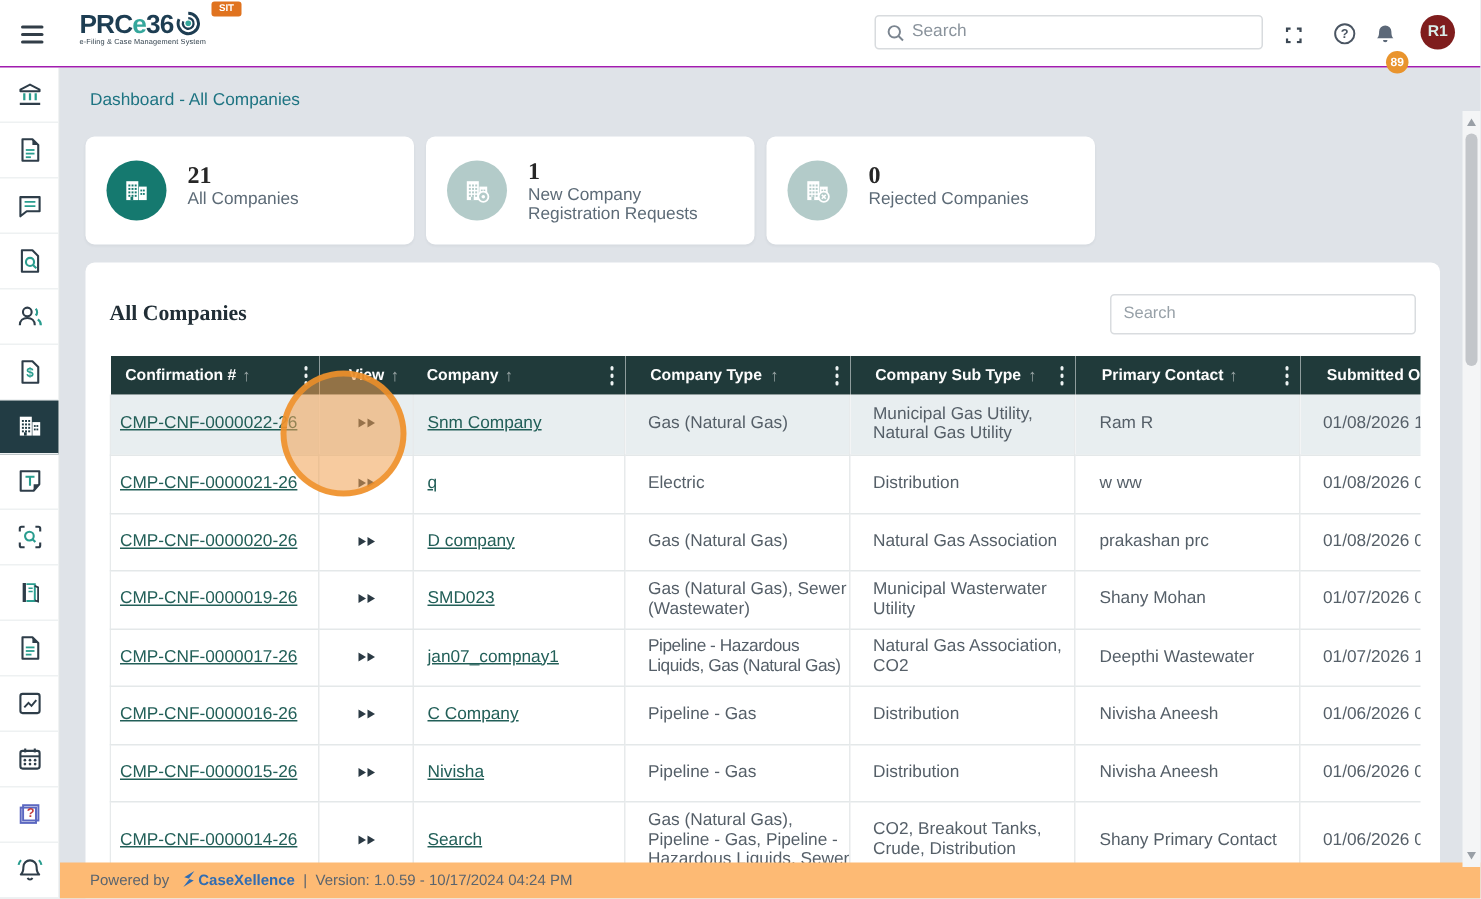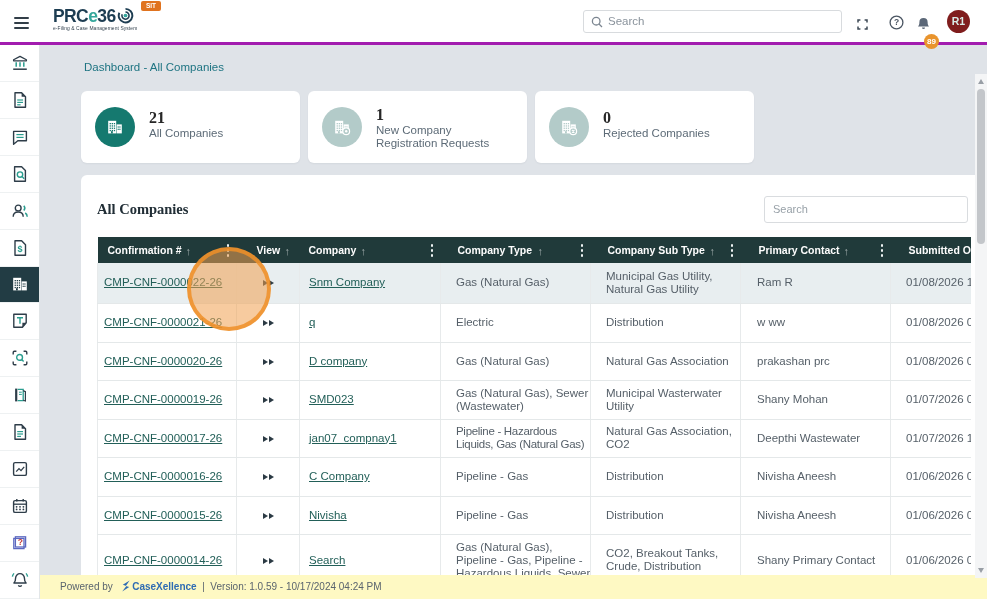--- a/index.html
+++ b/index.html
@@ -1,20 +1,20 @@
 <!DOCTYPE html>
 <html><head>
 <meta charset="utf-8">
 <style>
 * { margin:0; padding:0; box-sizing:border-box; }
 html,body { width:987px; height:599px; overflow:hidden; font-family:"Liberation Sans",sans-serif; background:#dfe3e8; position:relative; }
 .abs { position:absolute; }
 
 
-#topbar { position:absolute; left:0; top:0; width:987px; height:45px; background:#ffffff; border-bottom:3px solid #a21caf; z-index:30; }
+#topbar { position:absolute; left:0; top:0; width:987px; height:45px; background:#ffffff; border-bottom:1px solid #a21caf; z-index:30; }
 #burger { position:absolute; left:14px; top:17px; width:15px; height:12px; }
 #burger span { display:block; height:2.4px; background:#323e48; border-radius:1px; margin-bottom:2.4px; }
 #logo { position:absolute; left:53px; top:7px; width:90px; height:32px; }
 #logotext { font-family:"Liberation Sans",sans-serif; font-weight:bold; font-size:17.5px; letter-spacing:-0.6px; color:#1d3d52; line-height:19px; white-space:nowrap; }
 #logotext .e { color:#35a79c; }
 #logosub { font-size:4.9px; color:#33424e; letter-spacing:0.1px; margin-top:0px; white-space:nowrap; }
 #sit { position:absolute; left:141px; top:1px; width:20px; height:10px; background:#e0731f; border-radius:2px; color:#fff; font-size:6.5px; font-weight:bold; text-align:center; line-height:10px; }
 #search { position:absolute; left:583px; top:10px; width:259px; height:23px; border:1px solid #d8dbde; border-radius:3px; background:#fff; }
 #search .ph { position:absolute; left:24px; top:4px; font-size:11.5px; color:#8a939c; }
 #tb-fs { position:absolute; left:857px; top:16px; }
@@ -22,21 +22,21 @@
 #tb-bell { position:absolute; left:917px; top:16px; }
 #tb-badge { position:absolute; left:924px; top:6px; width:15px; height:15px; border-radius:50%; background:#e9942d; color:#fff; font-size:8px; font-weight:bold; text-align:center; line-height:15px; z-index:2;margin-top:28px; }
 #avatar { position:absolute; left:947px; top:10px; width:23px; height:23px; border-radius:50%; background:#7f1d1d; color:#d9ece8; font-size:10.5px; font-weight:bold; text-align:center; line-height:23px; }
 
 
 #sidebar { position:absolute; left:0; top:45px; width:40px; height:554px; background:#fff; border-right:1px solid #e2e6e8; z-index:20; }
 .scell { width:39px; height:36.93px; border-bottom:1px solid #eef1f2; display:flex; align-items:center; justify-content:center; }
 .scell.active { background:#223c44; }
 
 
-#main { position:absolute; left:0; top:0; width:798px; height:599px;margin-left:24px; }
+#main { position:absolute; left:0; top:0; width:798px; height:599px; }
 #crumb { position:absolute; left:60px; top:61px; font-size:11.5px; color:#1e7482; }
 #regbtn { position:absolute; left:818px; top:53px; width:154px; height:28px; background:#11695f; border-radius:4px; color:#ffffff; font-size:12px; text-align:center; line-height:28px; }
 #regbtn .plus { color:#8fc8c0; }
 
 
 .card { position:absolute; top:91px; height:72px; width:219px; background:#fff; border-radius:6px; box-shadow:0 1px 2px rgba(40,50,60,0.06); }
 #card1 { left:57px; } #card2 { left:284px; } #card3 { left:511px; }
 .cico { position:absolute; left:14px; top:16px; width:40px; height:40px; border-radius:50%; display:flex; align-items:center; justify-content:center; }
 .cico.dark { background:#15796f; }
 .cico.lite { background:#b3cbc9; }
@@ -62,21 +62,21 @@
 a.lnk { color:#225f58; text-decoration:underline; }
 .pad1 { padding-left:6px; } .pad3 { padding-left:9px; } .pad4 { padding-left:15px; } .pad5 { padding-left:15px; } .pad6 { padding-left:16px; } .pad7 { padding-left:15px; }
 td.view { text-align:center; color:#2b3a44; }
 .nw { white-space:nowrap; }
 .tri { display:inline-block; width:0; height:0; border-top:3.6px solid transparent; border-bottom:3.6px solid transparent; border-left:5.2px solid #2b3a44; margin:0 0.5px; }
 .arr { color:rgba(255,255,255,0.55); font-size:11px; font-weight:bold; }
 .dots { position:absolute; top:7px; width:3px; }
 .dots i { display:block; width:2.8px; height:2.8px; border-radius:50%; background:#eef3f3; margin-bottom:2.3px; }
 
 
-#footer { position:absolute; left:40px; top:575px; width:947px; height:24px; background:#fef9c3; z-index:25; font-size:10px; color:#5a646e; }
+#footer { position:absolute; left:40px; top:575px; width:947px; height:24px; background:#fdba74; z-index:25; font-size:10px; color:#5a646e; }
 #footer .in { position:absolute; left:20px; top:5px; white-space:nowrap; }
 #footer .cx { color:#2f6cb3; font-weight:bold; }
 
 
 #vscroll { position:absolute; left:975px; top:74px; width:12px; height:504px; background:#f4f5f6; z-index:40; }
 #vthumb { position:absolute; left:2px; top:15px; width:8px; height:155px; background:#c3c6ca; border-radius:4px; }
 .varr { position:absolute; left:3px; width:0; height:0; border-left:3.5px solid transparent; border-right:3.5px solid transparent; }
 .varr.up { top:5px; border-bottom:5px solid #999fa6; }
 .varr.dn { bottom:5px; border-top:5px solid #999fa6; }
 

